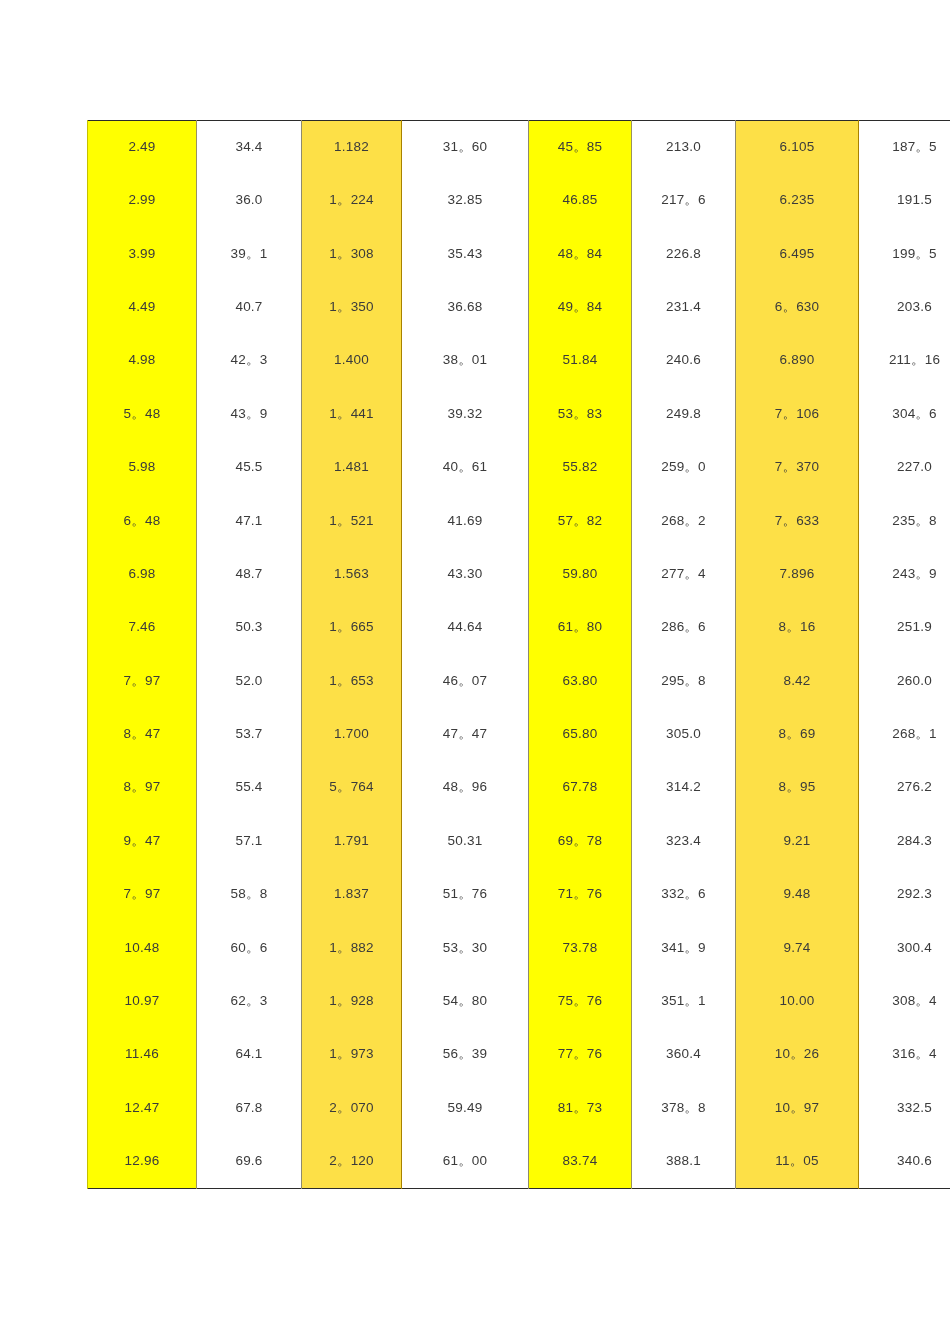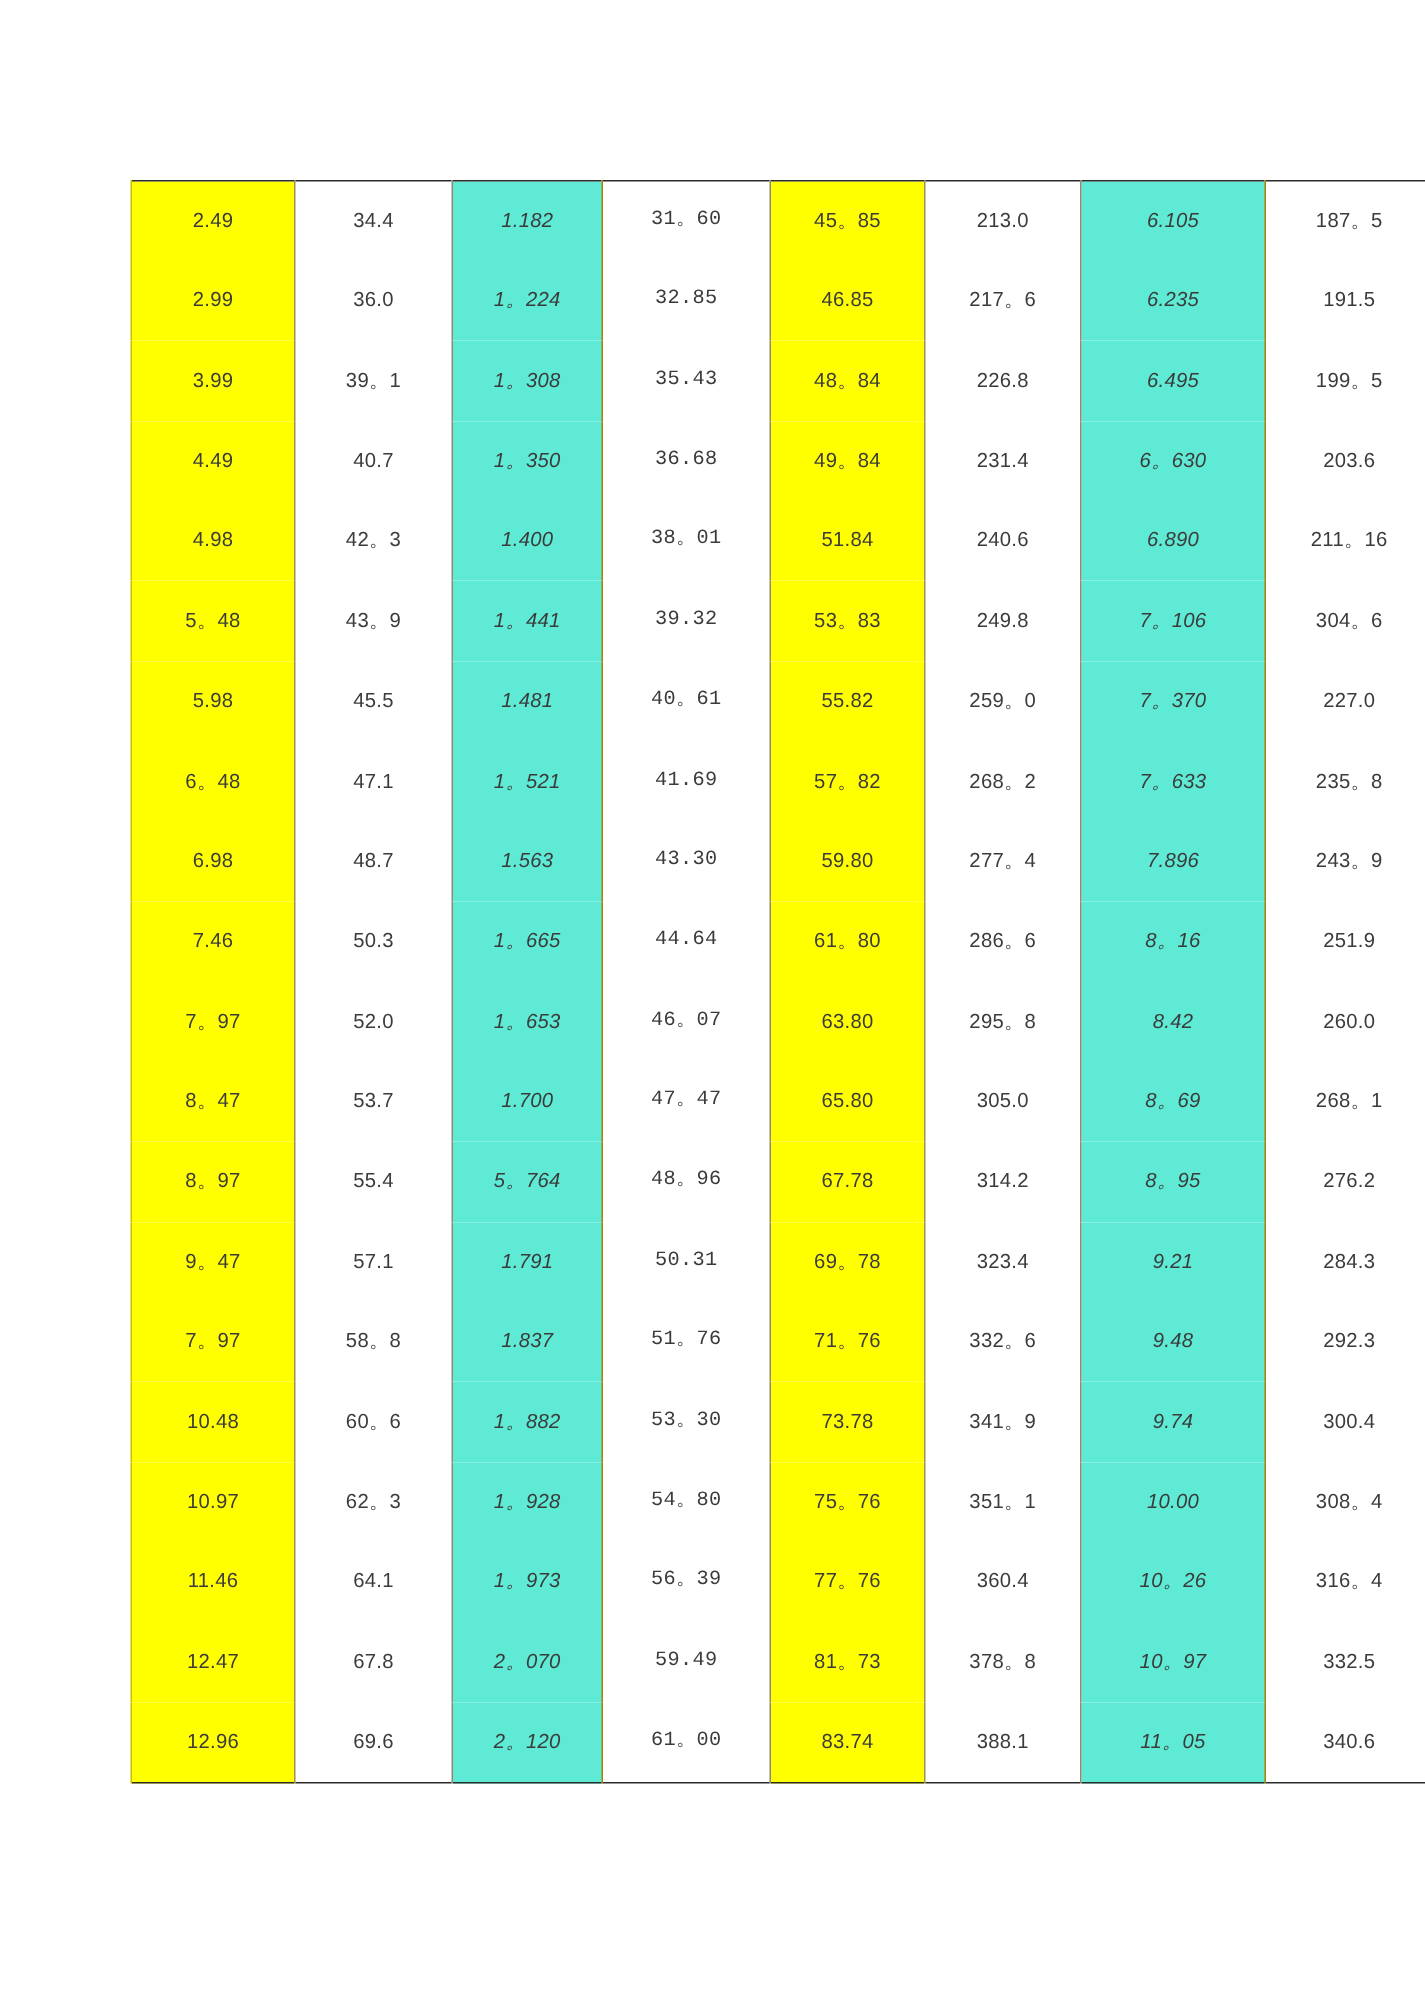--- a/index.html
+++ b/index.html
@@ -52,35 +52,34 @@
     white-space: nowrap;
     letter-spacing: 0.2px;
   }
 
   table.data-table td.c-yellow {
     background: #FFFF00;
     border-left-color: #c6c000;
     border-right-color: #9a9260;
   }
   table.data-table td.c-orange {
-    background: #5eead4;
+    background: #fde047;
     border-left-color: #c49600;
     border-right-color: #a88100;
-    font-style: italic;
   }
   table.data-table td.c-white {
     background: #ffffff;
     border-left-color: #8e8a6e;
     border-right-color: #8e8a6e;
   }
 
   table.data-table td.col1 { width: 109px; }
   table.data-table td.col2 { width: 105px; }
   table.data-table td.col3 { width: 100px; }
-  table.data-table td.col4 { width: 112px; font-family: Liberation Mono, monospace; }
+  table.data-table td.col4 { width: 127px; }
   table.data-table td.col5 { width: 103px; }
   table.data-table td.col6 { width: 104px; }
   table.data-table td.col7 { width: 123px; }
   table.data-table td.col8 { width: 112px; }
 
   table.data-table tr:first-child td { border-top: none; }
   table.data-table tr:last-child td { border-bottom: none; }
 </style>
 </head>
 <body>

